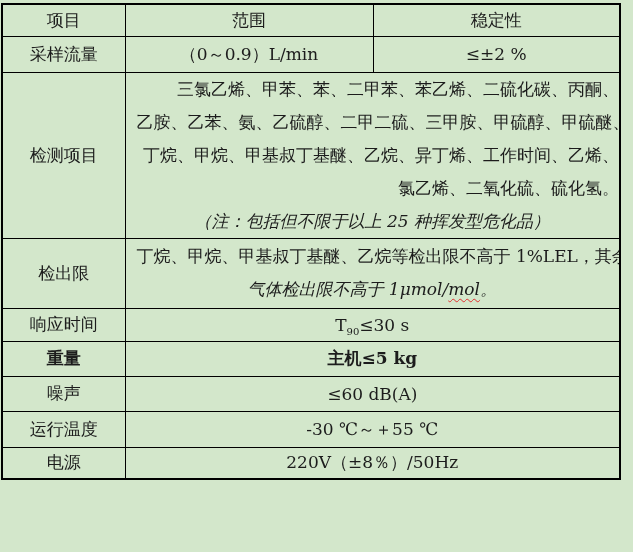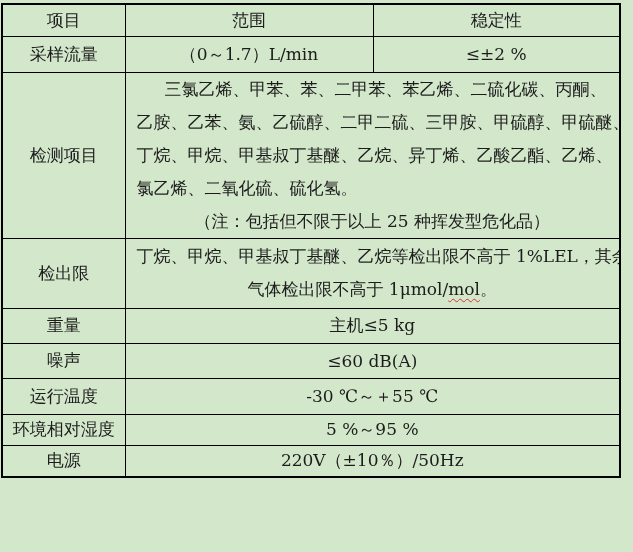--- a/index.html
+++ b/index.html
@@ -33,39 +33,40 @@
     text-align: center;
     vertical-align: middle;
     padding: 0;
     overflow: hidden;
   }
   tr.r-header          { height: 32px; }
   tr.r-sampling        { height: 36px; }
   tr.r-detection-items { height: 166px; }
   tr.r-detection-limit { height: 70px; margin-left: 8px; }
   tr.r-response        { height: 33px; }
-  tr.r-weight          { height: 35px; }
+  tr.r-weight          { height: 35px; font-weight: bold; }
   tr.r-noise           { height: 35px; }
   tr.r-temp            { height: 36px; }
   tr.r-humidity        { height: 31px; }
   tr.r-worktime        { height: 34px; }
   tr.r-power           { height: 32px; }
 
   .chem-line {
-    text-align: left;
+    text-align: right;
     padding-left: 11px;
-    padding-right: 8px;
+    padding-right: 0;
     line-height: 33px;
     white-space: nowrap;
   }
   .indent { text-indent: 28px; }
   .note-line, .center-line {
     text-align: center;
     line-height: 33px;
     white-space: nowrap;
+    font-style: italic;
   }
   .bold { font-weight: normal; }
   sub.t-sub {
     font-size: 10px;
     line-height: 0;
   }
   .wavy {
     text-decoration: underline;
     text-decoration-style: wavy;
     text-decoration-color: var(--spell, #e03030);
@@ -84,63 +85,63 @@
   </colgroup>
   <tbody>
     <tr class="r-header">
       <td>项目</td>
       <td>范围</td>
       <td>稳定性</td>
     </tr>
 
     <tr class="r-sampling">
       <td>采样流量</td>
-      <td>（0～1.7）L/min</td>
+      <td>（0～0.9）L/min</td>
       <td>≤±2 %</td>
     </tr>
 
     <tr class="r-detection-items">
       <td>检测项目</td>
       <td colspan="2">
         <div class="chem-line indent">三氯乙烯、甲苯、苯、二甲苯、苯乙烯、二硫化碳、丙酮、</div>
         <div class="chem-line">乙胺、乙苯、氨、乙硫醇、二甲二硫、三甲胺、甲硫醇、甲硫醚、</div>
-        <div class="chem-line">丁烷、甲烷、甲基叔丁基醚、乙烷、异丁烯、乙酸乙酯、乙烯、</div>
+        <div class="chem-line">丁烷、甲烷、甲基叔丁基醚、乙烷、异丁烯、工作时间、乙烯、</div>
         <div class="chem-line">氯乙烯、二氧化硫、硫化氢。</div>
         <div class="note-line">（注：包括但不限于以上 25 种挥发型危化品）</div>
       </td>
     </tr>
 
     <tr class="r-detection-limit">
       <td>检出限</td>
       <td colspan="2">
         <div class="chem-line">丁烷、甲烷、甲基叔丁基醚、乙烷等检出限不高于 1%LEL，其余</div>
         <div class="center-line"><span>气体检出限不高于 1μmol/</span><span class="wavy">mol</span><span>。</span></div>
       </td>
     </tr>
 
+    <tr class="r-response">
+      <td>响应时间</td>
+      <td colspan="2"><span>T</span><sub class="t-sub">90</sub><span>≤30 s</span></td>
+    </tr>
 
     <tr class="r-weight">
       <td>重量</td>
       <td colspan="2">主机≤5 kg</td>
     </tr>
 
     <tr class="r-noise">
       <td>噪声</td>
       <td colspan="2">≤60 dB(A)</td>
     </tr>
 
     <tr class="r-temp">
       <td>运行温度</td>
       <td colspan="2" class="bold">-30 ℃～＋55 ℃</td>
     </tr>
 
-    <tr class="r-humidity">
-      <td>环境相对湿度</td>
-      <td colspan="2" class="bold">5 %～95 %</td>
-    </tr>
 
 
     <tr class="r-power">
       <td>电源</td>
-      <td colspan="2">220V（±10％）/50Hz</td>
+      <td colspan="2">220V（±8％）/50Hz</td>
     </tr>
   </tbody>
 </table>
 
 </body></html>

